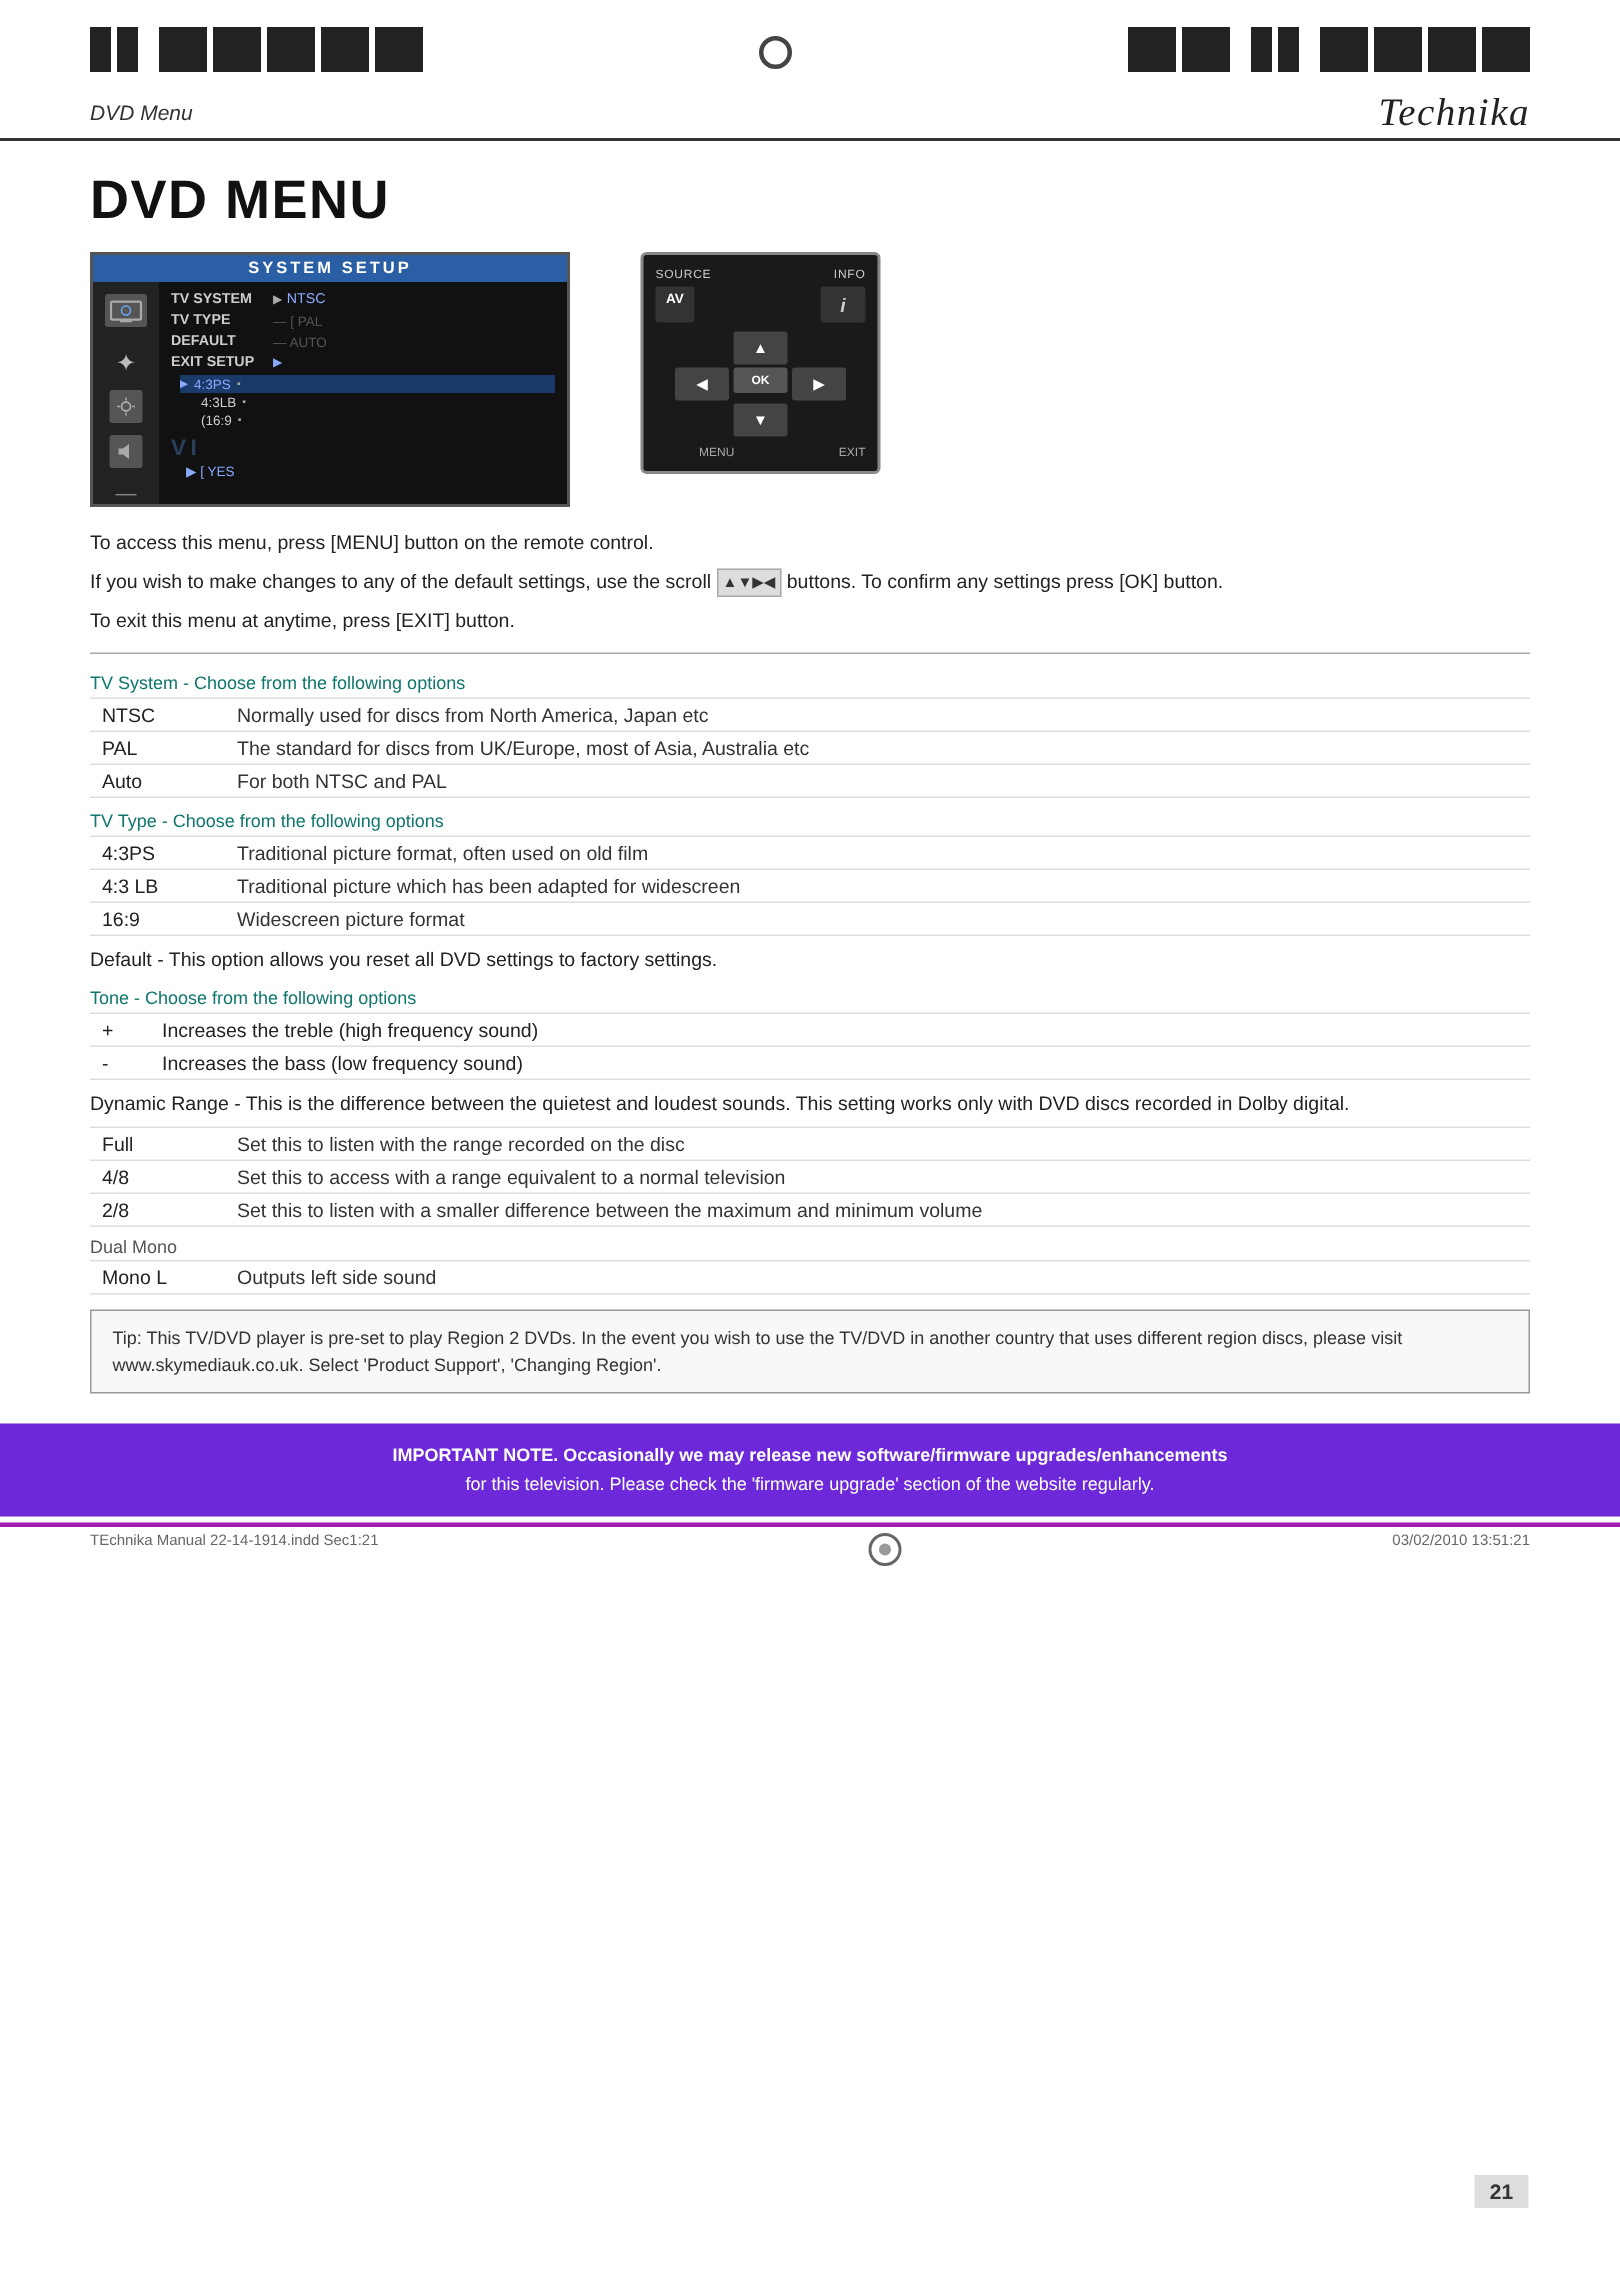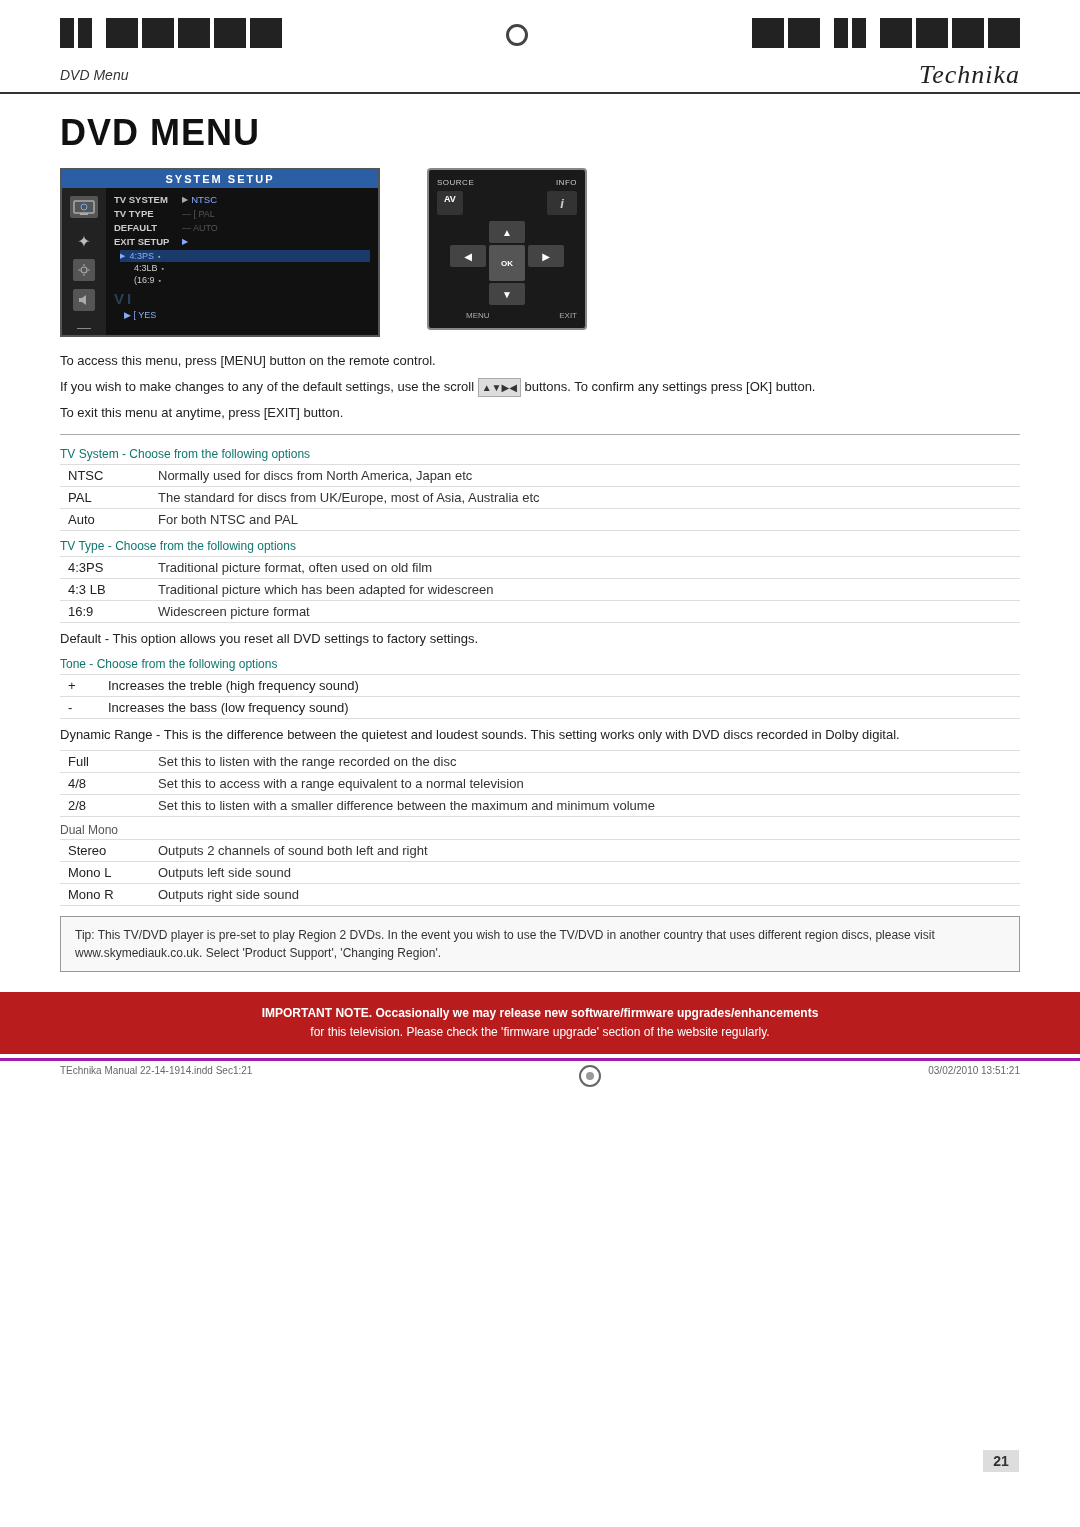--- a/index.html
+++ b/index.html
@@ -358,21 +358,21 @@
       background: #f8f8f8;
       padding: 9px 14px;
       margin-top: 10px;
       font-size: 12px;
       line-height: 1.5;
       color: #333;
     }
 
     
     .important-bar {
-      background: #b91c1c;
+      background: #6d28d9;
       color: #fff;
       text-align: center;
       padding: 12px 60px;
       font-size: 12px;
       line-height: 1.6;
       margin-top: 10px;
     }
     .important-bar b {
       font-weight: bold;
     }
@@ -536,21 +536,21 @@
           <div class="remote-av-btn">AV</div>
           <div style="display:flex;align-items:center;justify-content:center;width:30px;height:24px;background:#333;border-radius:2px;color:#ccc;font-style:italic;font-weight:bold;font-size:13px;">i</div>
         </div>
 
         <div style="display:flex;justify-content:center;margin-bottom:2px;">
           <div class="remote-dpad-btn" style="width:36px;height:22px;">▲</div>
         </div>
 
         <div style="display:flex;justify-content:center;gap:3px;margin-bottom:2px;">
           <div class="remote-dpad-btn" style="width:36px;height:22px;">◀</div>
-          <div class="remote-dpad-btn ok" style="width:36px;height:36px;">OK</div>
+          <div class="remote-dpad-btn ok" style="width:36px;height:17px;">OK</div>
           <div class="remote-dpad-btn" style="width:36px;height:22px;">▶</div>
         </div>
 
         <div style="display:flex;justify-content:center;margin-bottom:6px;">
           <div class="remote-dpad-btn" style="width:36px;height:22px;">▼</div>
         </div>
         <div class="remote-bottom-row">
           <div class="remote-menu-btn">MENU</div>
           <div class="remote-exit-btn">EXIT</div>
         </div>
@@ -634,31 +634,23 @@
     <tr>
       <td>2/8</td>
       <td>Set this to listen with a smaller difference between the maximum and minimum volume</td>
     </tr>
   </tbody>
     </table>
 
   <div class="dual-mono-label">Dual Mono</div>
   <table class="info-table">
     <tbody>
-        <tr>
-      <td>Stereo</td>
-      <td>Outputs 2 channels of sound both left and right</td>
-    </tr>
     <tr>
       <td>Mono L</td>
       <td>Outputs left side sound</td>
-    </tr>
-    <tr>
-      <td>Mono R</td>
-      <td>Outputs right side sound</td>
     </tr>
   </tbody>
     </table>
 
   <div class="tip-box">
     <span>Tip: This TV/DVD player is pre-set to play Region 2 DVDs. In the event you wish to use the TV/DVD in another country that uses different region discs, please visit www.skymediauk.co.uk. Select 'Product Support', 'Changing Region'.</span>
   </div>
 
 </div>
 

